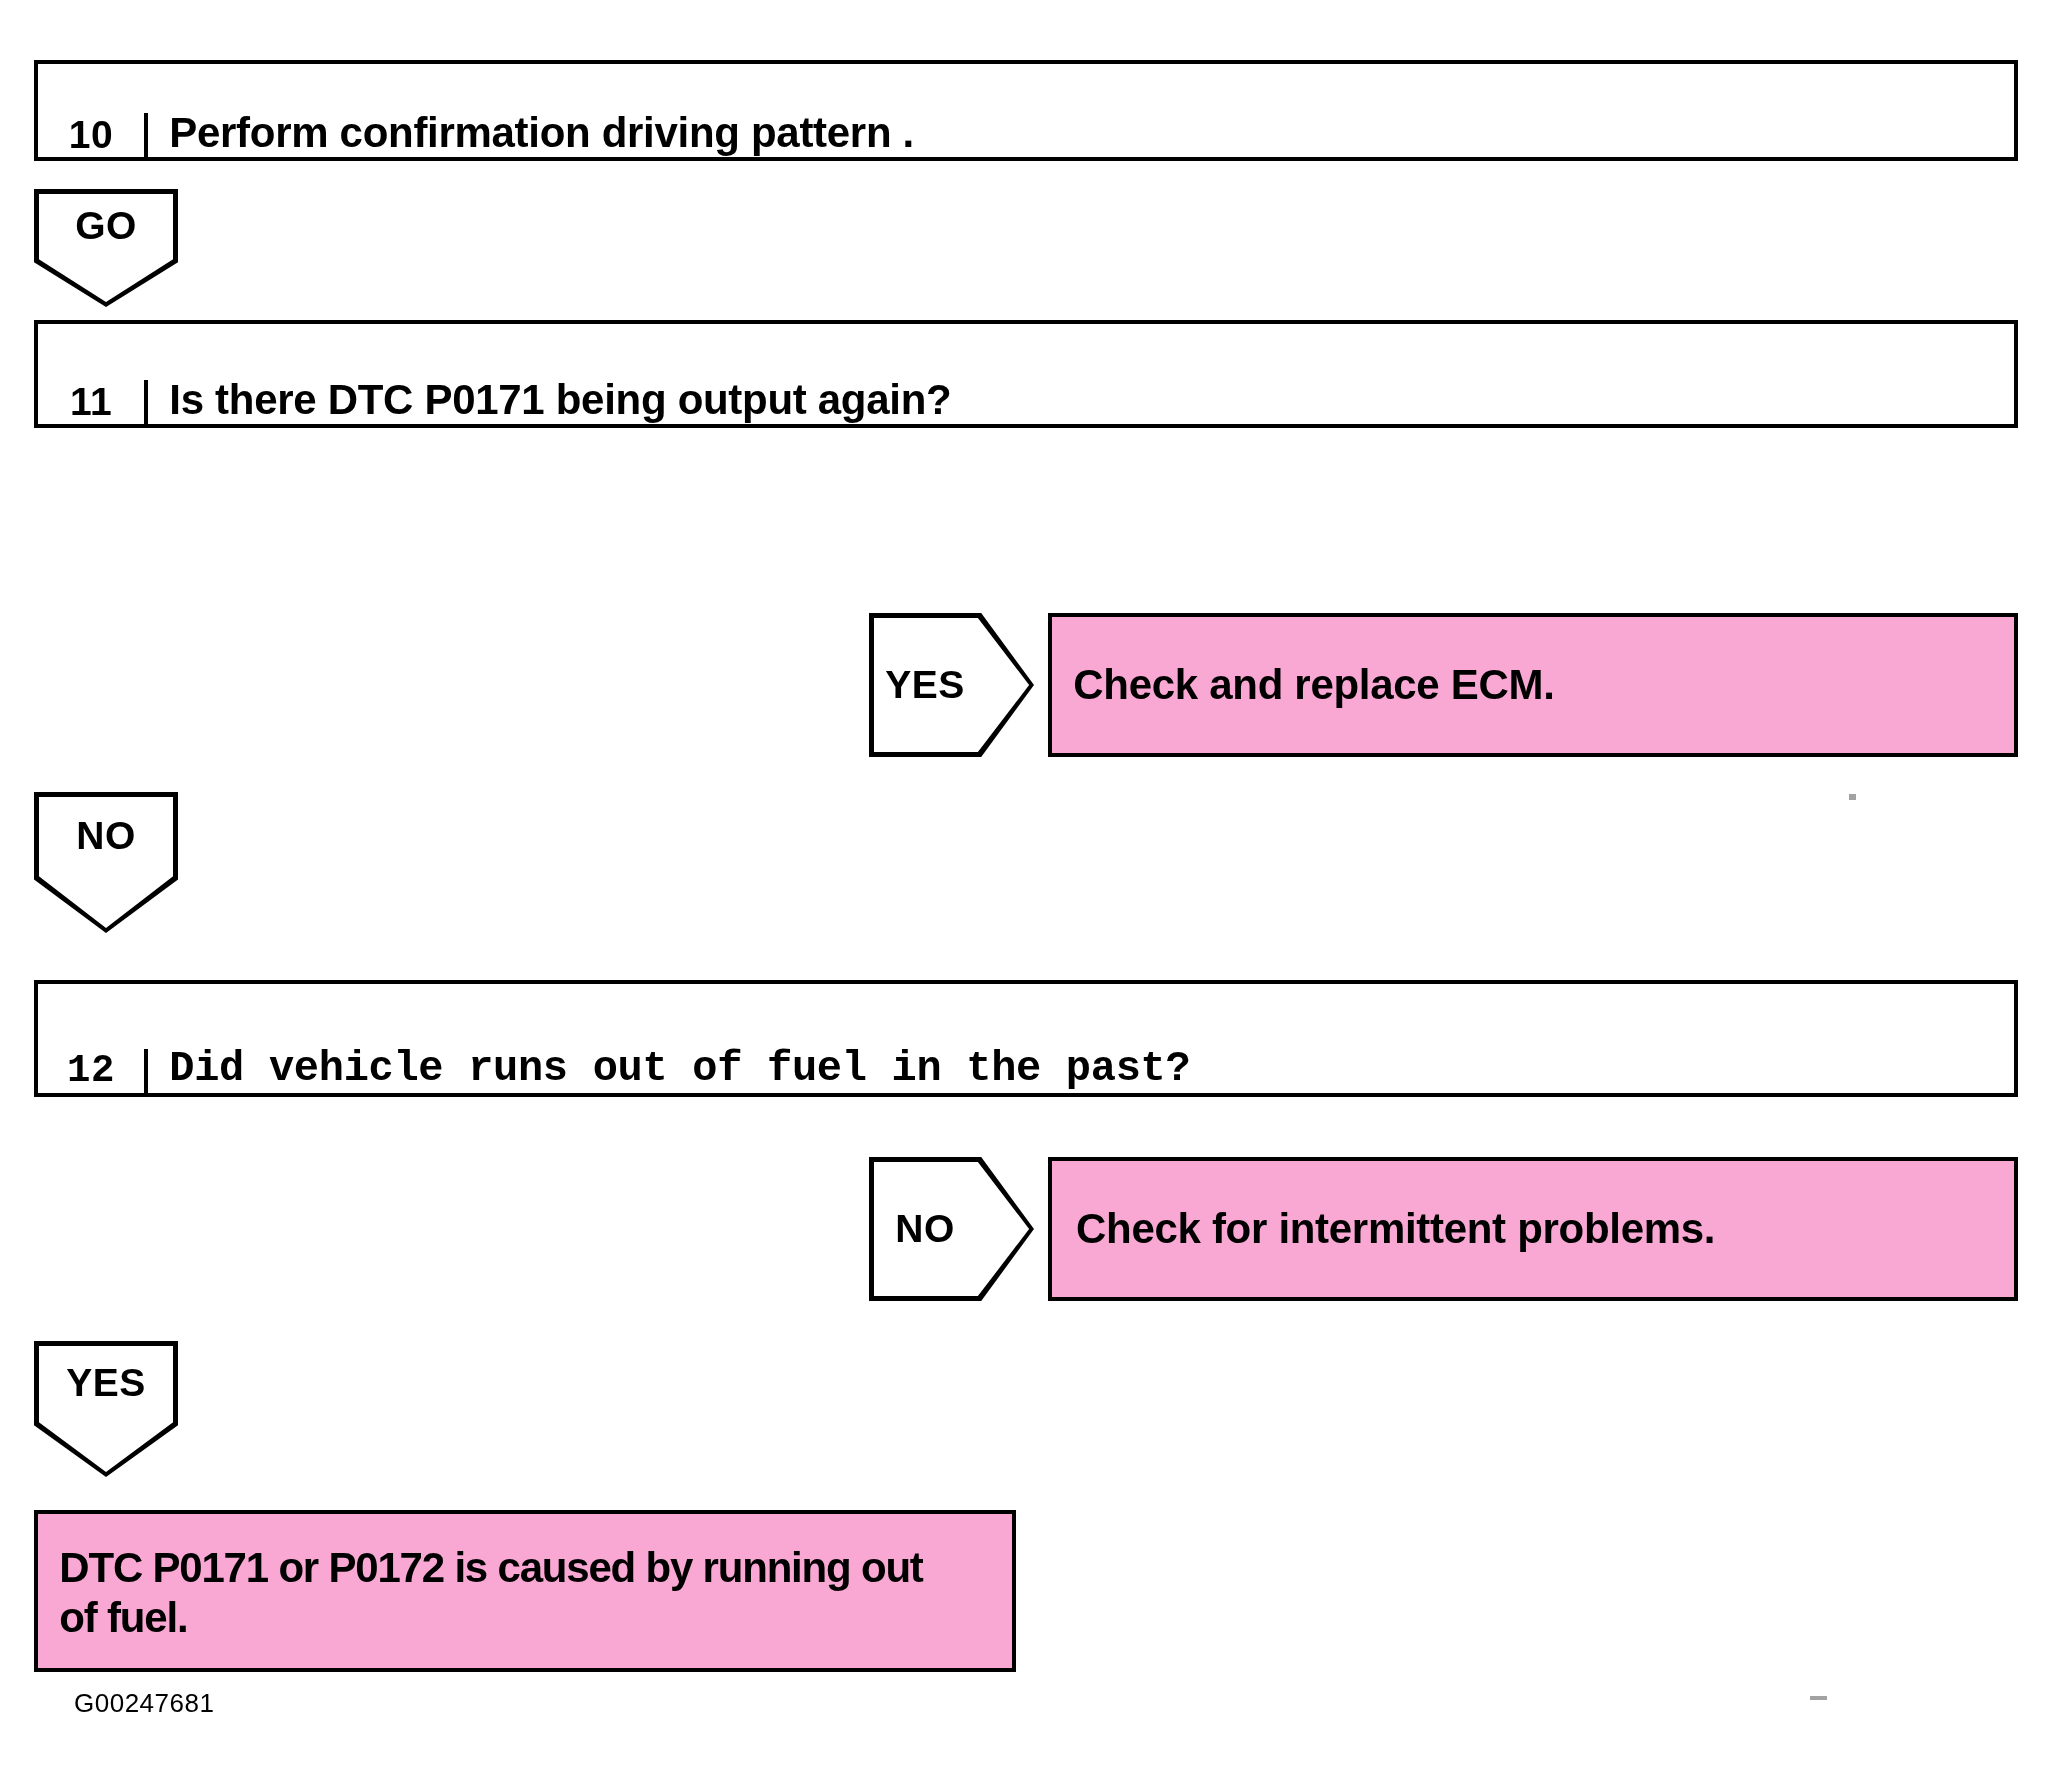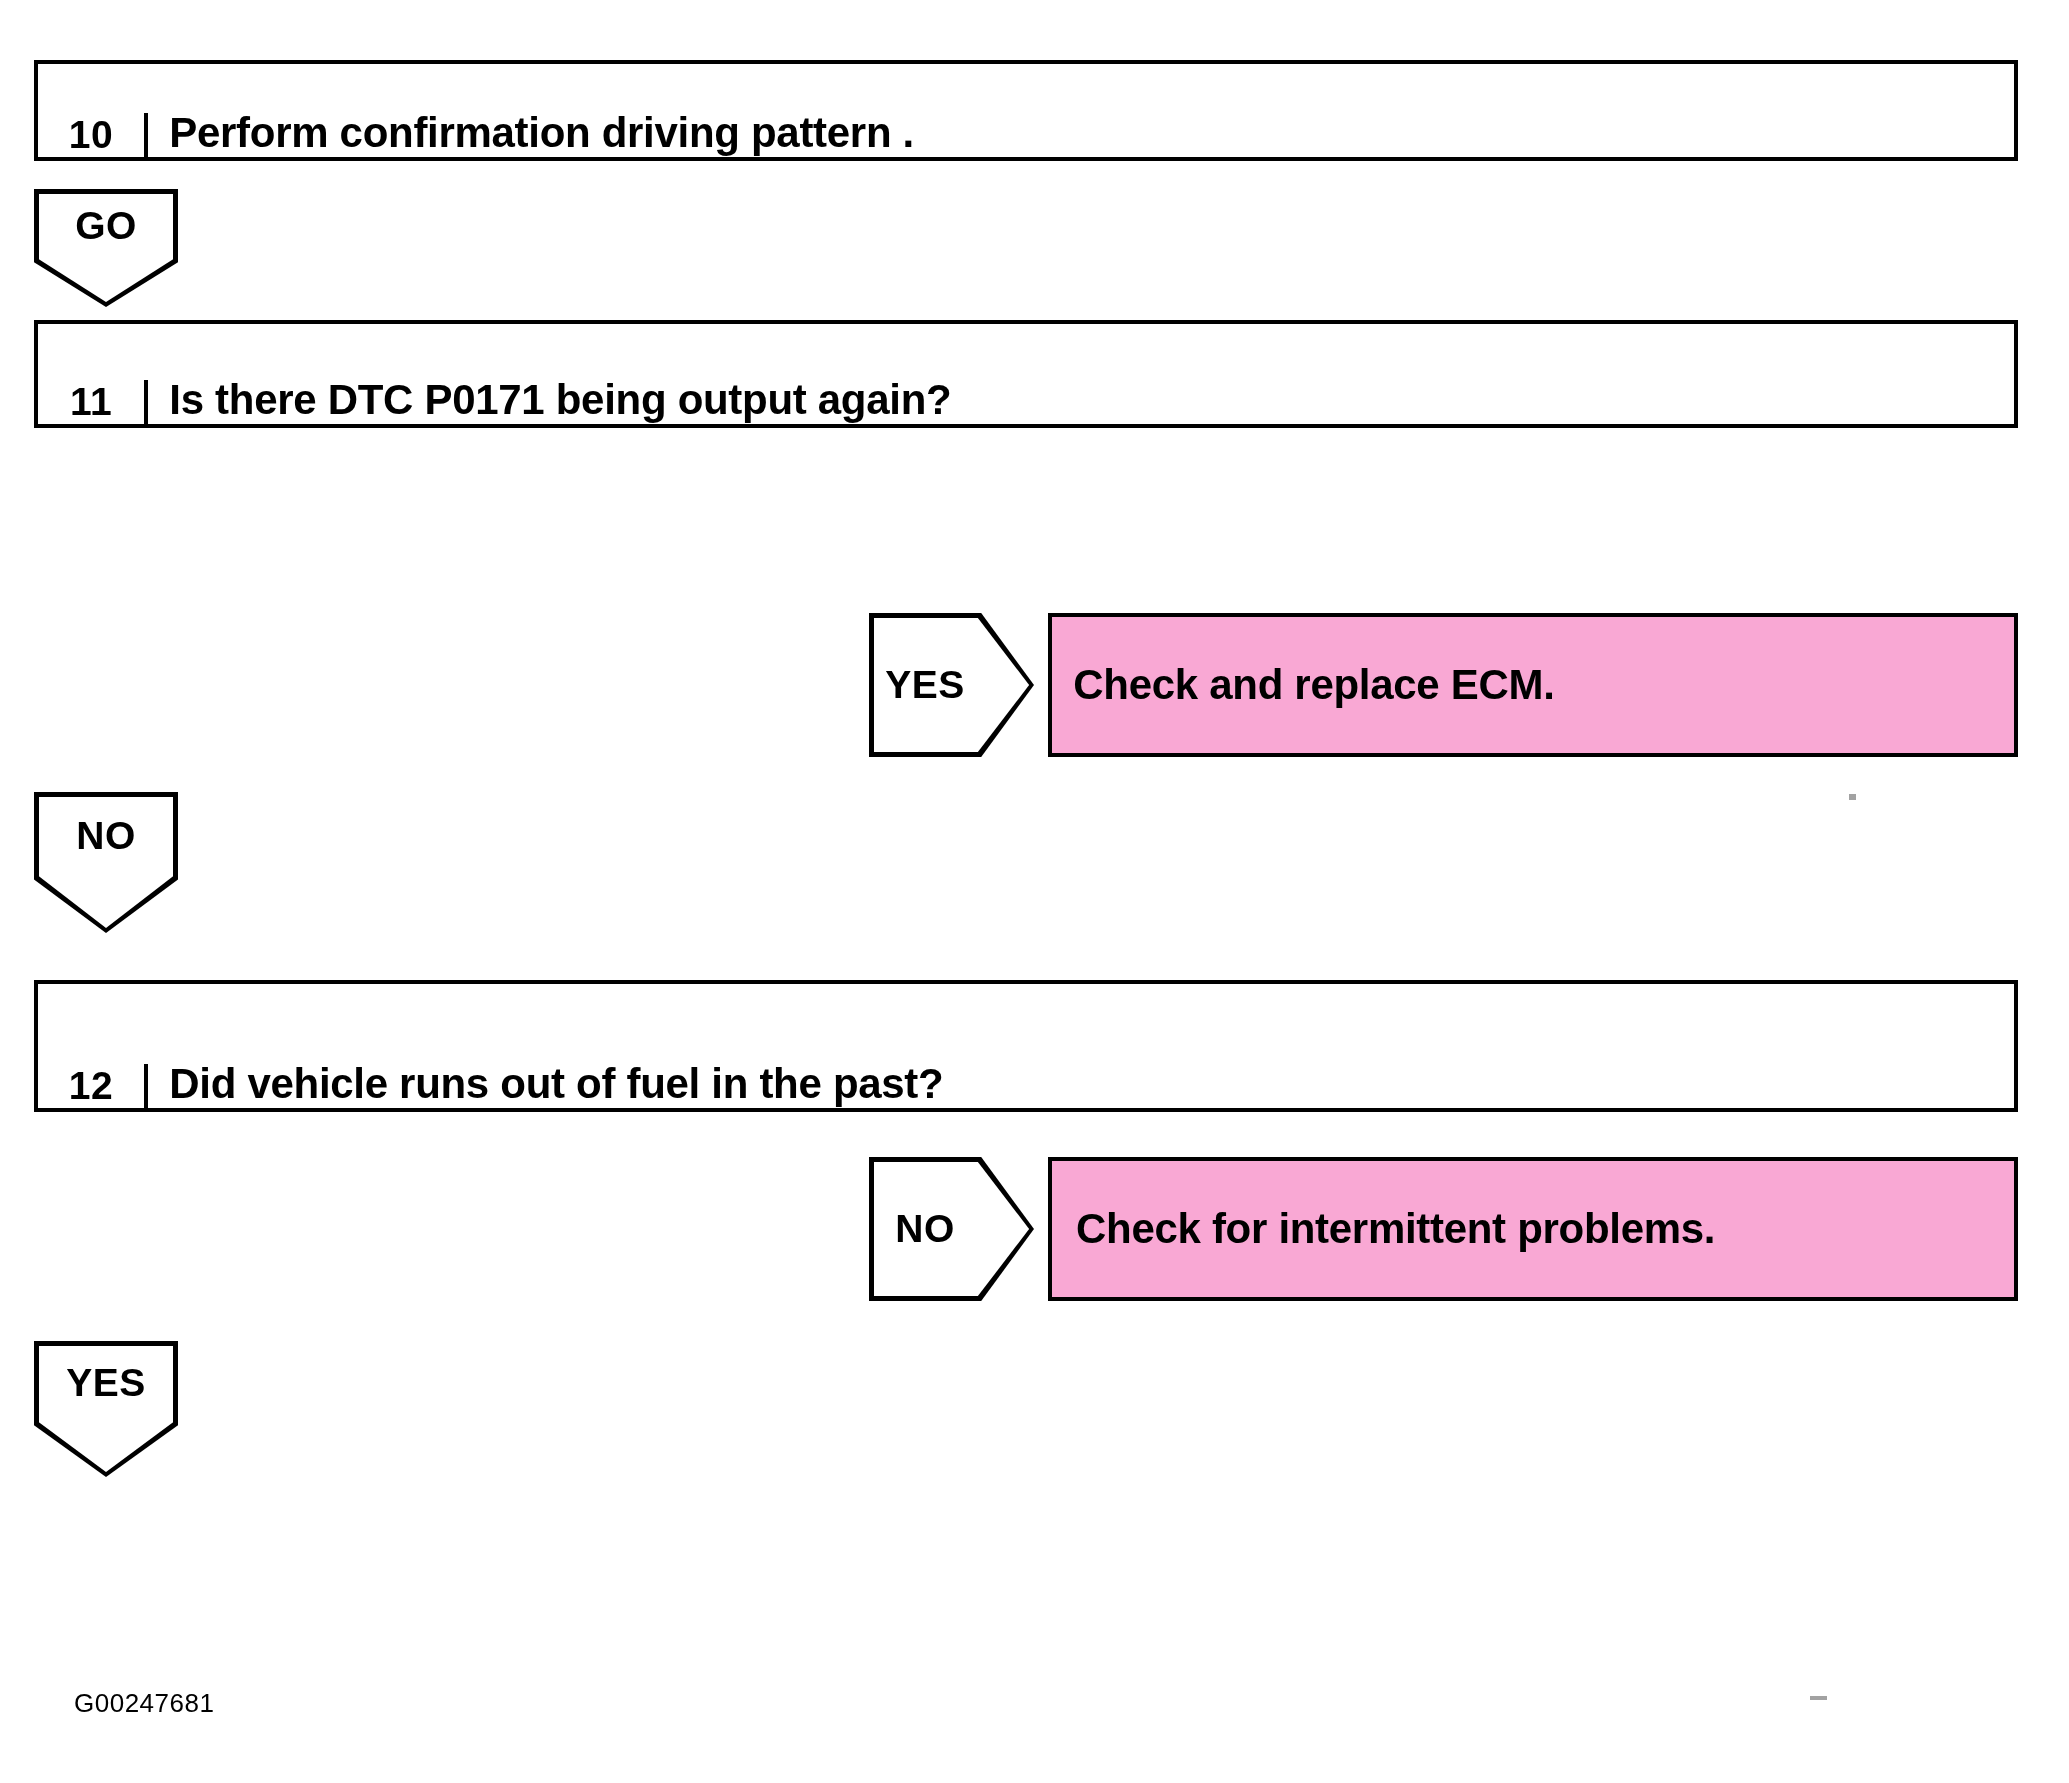--- a/index.html
+++ b/index.html
@@ -196,37 +196,41 @@
     <div class="blabel">YES</div>
   </div>
 
   <div class="result-box" style="left:1048px; top:613px; width:970px; height:144px;">Check and replace ECM.</div>
 
   <div class="branch-down" style="left:34px; top:792px; width:144px; height:141px;">
     <div class="inner"></div>
     <div class="blabel">NO</div>
   </div>
 
-  <div class="step-box" style="left:34px; top:980px; width:1984px; height:132px;">
+  <div class="step-box" style="left:34px; top:980px; width:1984px; height:117px;font-family:Liberation Mono, monospace;">
     <div class="step-num">12</div>
     <div class="step-text">Did vehicle runs out of fuel in the past?</div>
   </div>
 
   <div class="branch-right" style="left:869px; top:1157px; width:165px; height:144px;">
     <div class="inner"></div>
     <div class="blabel">NO</div>
   </div>
 
   <div class="result-box" style="left:1048px; top:1157px; width:970px; height:144px;padding-left:24px;">Check for intermittent problems.</div>
 
   <div class="branch-down" style="left:34px; top:1341px; width:144px; height:136px;">
     <div class="inner"></div>
     <div class="blabel">YES</div>
   </div>
 
+  <div class="result-box multiline" style="left:34px; top:1510px; width:982px; height:162px; display:block;">
+    <div>DTC P0171 or P0172 is caused by running out</div>
+    <div>of fuel.</div>
+  </div>
 
   <div class="footer-code" style="left:34px; top:1688px;">G00247681</div>
 
   <div class="speck" style="left:1849px; top:794px; width:6.8px; height:5.8px; opacity:.55;"></div>
   <div class="speck" style="left:1810px; top:1696px; width:16.5px; height:3.9px; opacity:.55;"></div>
 
 </div>
 
 
 </body></html>

